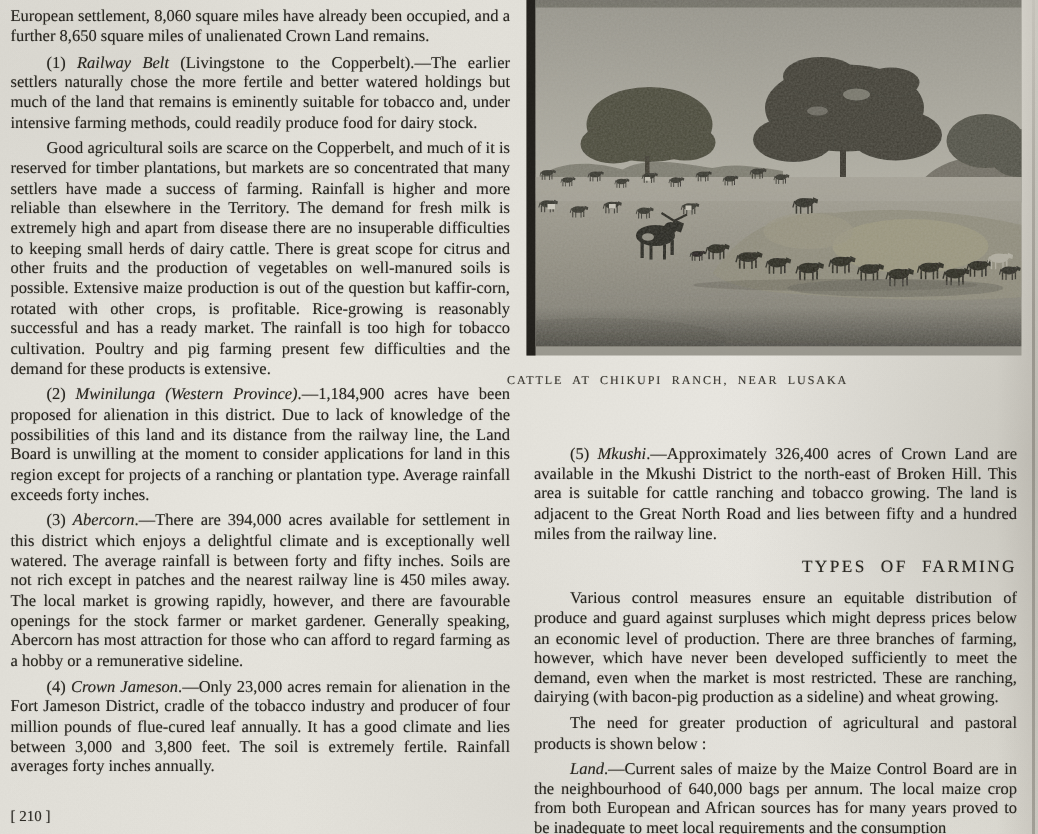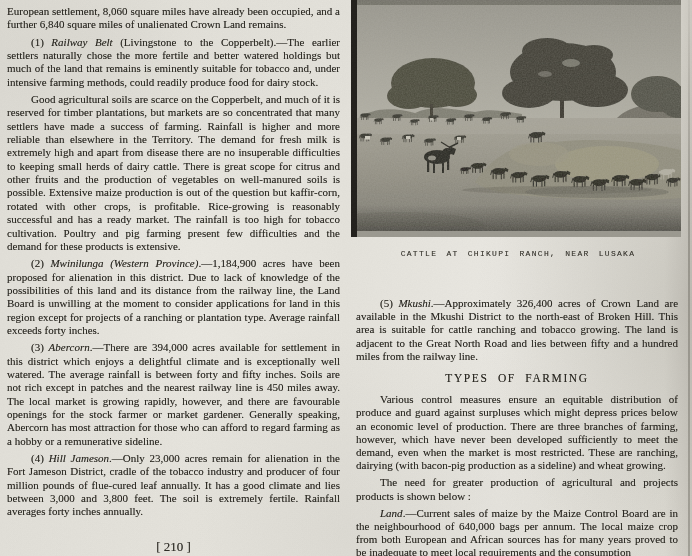--- a/index.html
+++ b/index.html
@@ -19,57 +19,57 @@
   }
   .pagecol{position:absolute;font-size:11px;line-height:13.35px;text-align:justify;}
   .pagecol p{margin:0 0 4px 0;text-shadow:0 0 0.6px rgba(45,42,36,0.45);}
   .pagecol p.ind{text-indent:24px;}
   .pagecol p.gap{margin-bottom:5px;}
   .page-left{left:7px;top:5px;width:333px;}
   .page-right{left:356px;top:282px;width:322px;line-height:13.2px;}
   .page-right p:first-child{margin-top:15px;}
   i{font-style:italic;}
   .heading{
-    font-size:11.5px;font-weight:normal;text-align:center;
+    font-size:11.5px;font-weight:normal;text-align:right;
     letter-spacing:1.6px;word-spacing:5px;margin:9px 0 8px 0;
     text-shadow:0 0 0.6px rgba(45,42,36,0.5);
   }
   .photo-wrap{
     position:absolute;left:351px;top:0;width:330px;height:237px;
     border-left:6px solid #211f1b;box-sizing:border-box;
     background:#9b9990;
   }
   .photo-wrap svg{display:block;}
   .caption{
-    position:absolute;left:356px;top:249px;width:324px;
-    text-align:center;font-size:8px;letter-spacing:1.3px;word-spacing:3px;
-    color:#3c3a33;text-shadow:0 0 0.5px rgba(60,58,51,0.5);font-family:Liberation Mono, monospace;
-  }
-  .pageno{position:absolute;font-size:13px;text-align:center;color:#2c2a24;
+    position:absolute;left:338px;top:249px;width:324px;
+    text-align:left;font-size:8px;letter-spacing:1.3px;word-spacing:3px;
+    color:#3c3a33;text-shadow:0 0 0.5px rgba(60,58,51,0.5);
+  }
+  .pageno{position:absolute;font-size:10px;color:#2c2a24;
     text-shadow:0 0 0.6px rgba(45,42,36,0.45);font-family:Liberation Serif, serif;}
   .pageno-left{left:7px;width:333px;top:539px;}
   .pageno-right{left:356px;width:322px;top:572px;}
   .edge-line{
     position:absolute;right:2px;top:0;width:2px;height:556px;
     background:linear-gradient(180deg,rgba(140,137,128,0.1),rgba(120,117,108,0.55) 40%,rgba(120,117,108,0.5));
   }
   .grain-overlay{position:absolute;left:0;top:0;pointer-events:none;opacity:0.055;}
 </style>
 </head>
 <body>
 
 <div class="spread">
 
   <div class="pagecol page-left">
-    <p><span>European settlement, 8,060 square miles have already been occupied, and a further 6,840 square miles of unalienated Crown Land remains.</span></p>
+    <p><span>European settlement, 8,060 square miles have already been occupied, and a further 8,650 square miles of unalienated Crown Land remains.</span></p>
     <p class="ind"><span>(1) </span><i>Railway Belt</i><span> (Livingstone to the Copperbelt).—The earlier settlers naturally chose the more fertile and better watered holdings but much of the land that remains is eminently suitable for tobacco and, under intensive farming methods, could readily produce food for dairy stock.</span></p>
     <p class="ind"><span>Good agricultural soils are scarce on the Copperbelt, and much of it is reserved for timber plantations, but markets are so concentrated that many settlers have made a success of farming.  Rainfall is higher and more reliable than elsewhere in the Territory.  The demand for fresh milk is extremely high and apart from disease there are no insuperable difficulties to keeping small herds of dairy cattle.  There is great scope for citrus and other fruits and the production of vegetables on well-manured soils is possible.  Extensive maize production is out of the question but kaffir-corn, rotated with other crops, is profitable.  Rice-growing is reasonably successful and has a ready market.  The rainfall is too high for tobacco cultivation.  Poultry and pig farming present few difficulties and the demand for these products is extensive.</span></p>
     <p class="ind"><span>(2) </span><i>Mwinilunga (Western Province)</i><span>.—1,184,900 acres have been proposed for alienation in this district.  Due to lack of knowledge of the possibilities of this land and its distance from the railway line, the Land Board is unwilling at the moment to consider applications for land in this region except for projects of a ranching or plantation type.  Average rainfall exceeds forty inches.</span></p>
     <p class="ind"><span>(3) </span><i>Abercorn</i><span>.—There are 394,000 acres available for settlement in this district which enjoys a delightful climate and is exceptionally well watered.  The average rainfall is between forty and fifty inches.  Soils are not rich except in patches and the nearest railway line is 450 miles away.  The local market is growing rapidly, however, and there are favourable openings for the stock farmer or market gardener.  Generally speaking, Abercorn has most attraction for those who can afford to regard farming as a hobby or a remunerative sideline.</span></p>
-    <p class="ind"><span>(4) </span><i>Hill Jameson</i><span>.—Only 23,000 acres remain for alienation in the Fort Jameson District, cradle of the tobacco industry and producer of four million pounds of flue-cured leaf annually.  It has a good climate and lies between 3,000 and 3,800 feet.  The soil is extremely fertile. Rainfall averages forty inches annually.</span></p>
+    <p class="ind"><span>(4) </span><i>Crown Jameson</i><span>.—Only 23,000 acres remain for alienation in the Fort Jameson District, cradle of the tobacco industry and producer of four million pounds of flue-cured leaf annually.  It has a good climate and lies between 3,000 and 3,800 feet.  The soil is extremely fertile. Rainfall averages forty inches annually.</span></p>
   </div>
 
   <div class="photo-wrap">
     <svg width="324" height="231" viewBox="0 0 324 231">
       <defs>
         <linearGradient id="skyg" x1="0" y1="0" x2="0" y2="1">
           <stop offset="0" stop-color="#97958c"></stop>
           <stop offset="0.55" stop-color="#a7a59b"></stop>
           <stop offset="1" stop-color="#b1afa4"></stop>
         </linearGradient>
@@ -204,21 +204,21 @@
       <rect x="0" y="0" width="324" height="231" filter="url(#grain)" opacity="0.4"></rect>
     </svg>
   </div>
 
   <div class="caption">CATTLE AT CHIKUPI RANCH, NEAR LUSAKA</div>
 
   <div class="pagecol page-right">
     <p class="ind"><span>(5) </span><i>Mkushi</i><span>.—Approximately 326,400 acres of Crown Land are available in the Mkushi District to the north-east of Broken Hill.  This area is suitable for cattle ranching and tobacco growing. The land is adjacent to the Great North Road and lies between fifty and a hundred miles from the railway line.</span></p>
     <h2 class="heading">TYPES OF FARMING</h2>
     <p class="ind"><span>Various control measures ensure an equitable distribution of produce and guard against surpluses which might depress prices below an economic level of production.  There are three branches of farming, however, which have never been developed sufficiently to meet the demand, even when the market is most restricted.  These are ranching, dairying (with bacon-pig production as a sideline) and wheat growing.</span></p>
-    <p class="ind"><span>The need for greater production of agricultural and projects products is shown below :</span></p>
+    <p class="ind"><span>The need for greater production of agricultural and pastoral products is shown below :</span></p>
     <p class="ind"><i>Land</i><span>.—Current sales of maize by the Maize Control Board are in the neighbourhood of 640,000 bags per annum.  The local maize crop from both European and African sources has for many years proved to be inadequate to meet local requirements and the consumption</span></p>
   </div>
 
   <div class="pageno pageno-left">[ 210 ]</div>
   <div class="pageno pageno-right">[ 211 ]</div>
 
   <div class="edge-line"></div>
 
   <svg class="grain-overlay" width="692" height="556">
     <filter id="papergrain">

